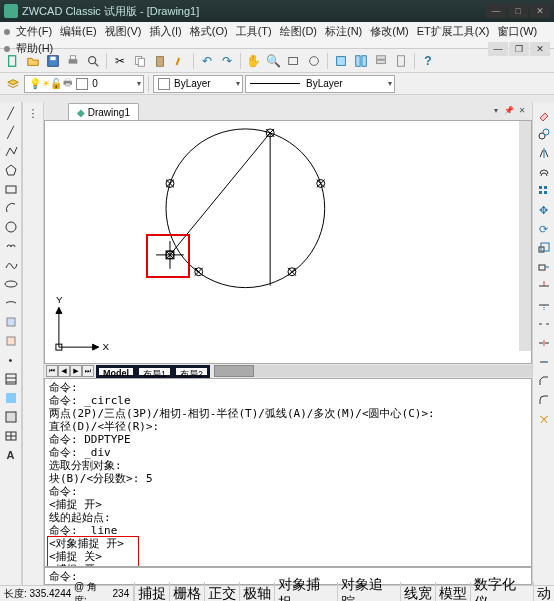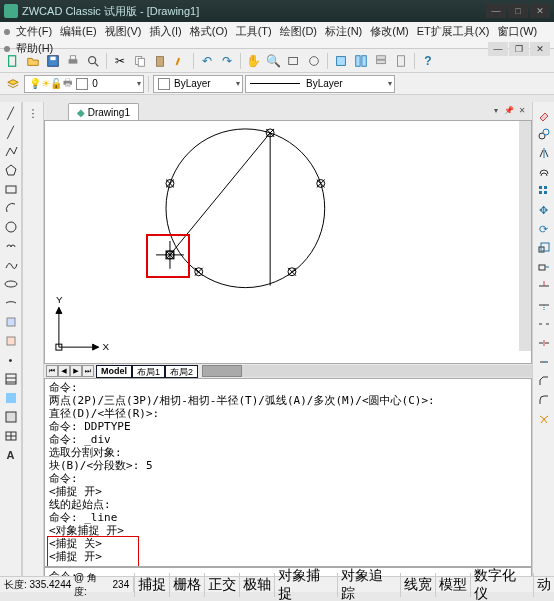--- a/index.html
+++ b/index.html
@@ -28,30 +28,30 @@
 .tabclose { position: absolute; right: 4px; top: 2px; display: flex; gap: 1px; }
 .tabclosebtn { width: 12px; height: 12px; font-size: 8px; color: #555; display: flex; align-items: center; justify-content: center; cursor: pointer; }
 .canvas-outer { flex: 0 0 244px; background: #fff; border: 1px solid #aaa; position: relative; margin: 0; }
 .canvas-svg { position: absolute; left: 0; top: 0; width: 100%; height: 100%; }
 .red-box { position: absolute; border: 2px solid #e00000; }
 .scroll-v { position: absolute; right: 0; top: 0; bottom: 12px; width: 12px; background: #e0e0e0; }
 .scroll-h-strip { height: 14px; background: #e8e8e8; display: flex; align-items: center; font-size: 10px; }
 .navarrows { display: flex; padding: 0 2px; }
 .navbtn { width: 12px; height: 12px; border: 1px solid #999; background: #eee; font-size: 7px; display: flex; align-items: center; justify-content: center; cursor: pointer; }
 .modeltabs { display: flex; gap: 0; }
-.mtab { padding: 0 4px; background: #fff; border: 1px solid #0f172a; height: 13px; font-size: 9px; cursor: pointer; font-family: SimSun, sans-serif; }
+.mtab { padding: 0 4px; background: #fff; border: 3px solid #0f172a; height: 13px; font-size: 9px; cursor: pointer; font-family: SimSun, sans-serif; }
 .mtab.active { font-weight: bold; }
 .scroll-h { flex: 1; height: 12px; background: #d8d8d8; margin-left: 4px; position: relative; }
 .scroll-h-thumb { position: absolute; left: 0; width: 40px; height: 100%; background: #aaa; border: 1px solid #888; }
 .cmdwindow { flex: 1; background: #fff; border: 1px solid #aaa; font-family: SimSun, "MS Gothic", monospace; font-size: 11px; padding: 2px 4px; overflow: hidden; line-height: 13px; color: #000; position: relative; }
 .cmdline { white-space: pre; }
 .red-box2 { position: absolute; border: 1.5px solid #e00000; }
 .cmdinput-row { height: 18px; background: #fff; border: 1px solid #aaa; display: flex; align-items: center; padding: 0 4px; font-family: SimSun, monospace; font-size: 11px; }
 .righttools { width: 22px; background: #f0f0f0; border-left: 1px solid #d0d0d0; display: flex; flex-direction: column; align-items: center; padding-top: 4px; gap: 1px; }
-.statusbar { position: absolute; bottom: 9px; left: 0; right: 0; height: 16px; background: #f0f0f0; border-top: 1px solid #ccc; display: flex; align-items: center; font-size: 10px; }
+.statusbar { position: absolute; bottom: 0; left: 0; right: 0; height: 16px; background: #f0f0f0; border-top: 1px solid #ccc; display: flex; align-items: center; font-size: 10px; }
 .status-seg { padding: 0 4px; border-right: 1px solid #ccc; height: 100%; display: flex; align-items: center; }
 .status-toggles { display: flex; margin-left: auto; }
 .stoggle { padding: 0 3px; border-left: 1px solid #ccc; height: 24px; display: flex; align-items: center; cursor: pointer; font-size: 14px; }
 svg.ico { width: 14px; height: 14px; }
 .swatch { width: 12px; height: 12px; border: 1px solid #888; }
 </style>
 </head>
 <body>
 
 <div class="titlebar">
@@ -383,20 +383,21 @@
         <div class="mtab">布局1</div>
         <div class="mtab">布局2</div>
       </div>
       <div class="scroll-h">
           <div class="scroll-h-thumb"></div>
         </div>
     </div>
 
     <div class="cmdwindow">
       <div class="cmdline">命令:</div>
+      <div class="cmdline">命令: _circle</div>
       <div class="cmdline">两点(2P)/三点(3P)/相切-相切-半径(T)/弧线(A)/多次(M)/&lt;圆中心(C)&gt;:</div>
       <div class="cmdline">直径(D)/&lt;半径(R)&gt;:</div>
       <div class="cmdline">命令: DDPTYPE</div>
       <div class="cmdline">命令: _div</div>
       <div class="cmdline">选取分割对象:</div>
       <div class="cmdline">块(B)/&lt;分段数&gt;: 5</div>
       <div class="cmdline">命令:</div>
       <div class="cmdline">&lt;捕捉 开&gt;</div>
       <div class="cmdline">线的起始点:</div>
       <div class="cmdline">命令: _line</div>

